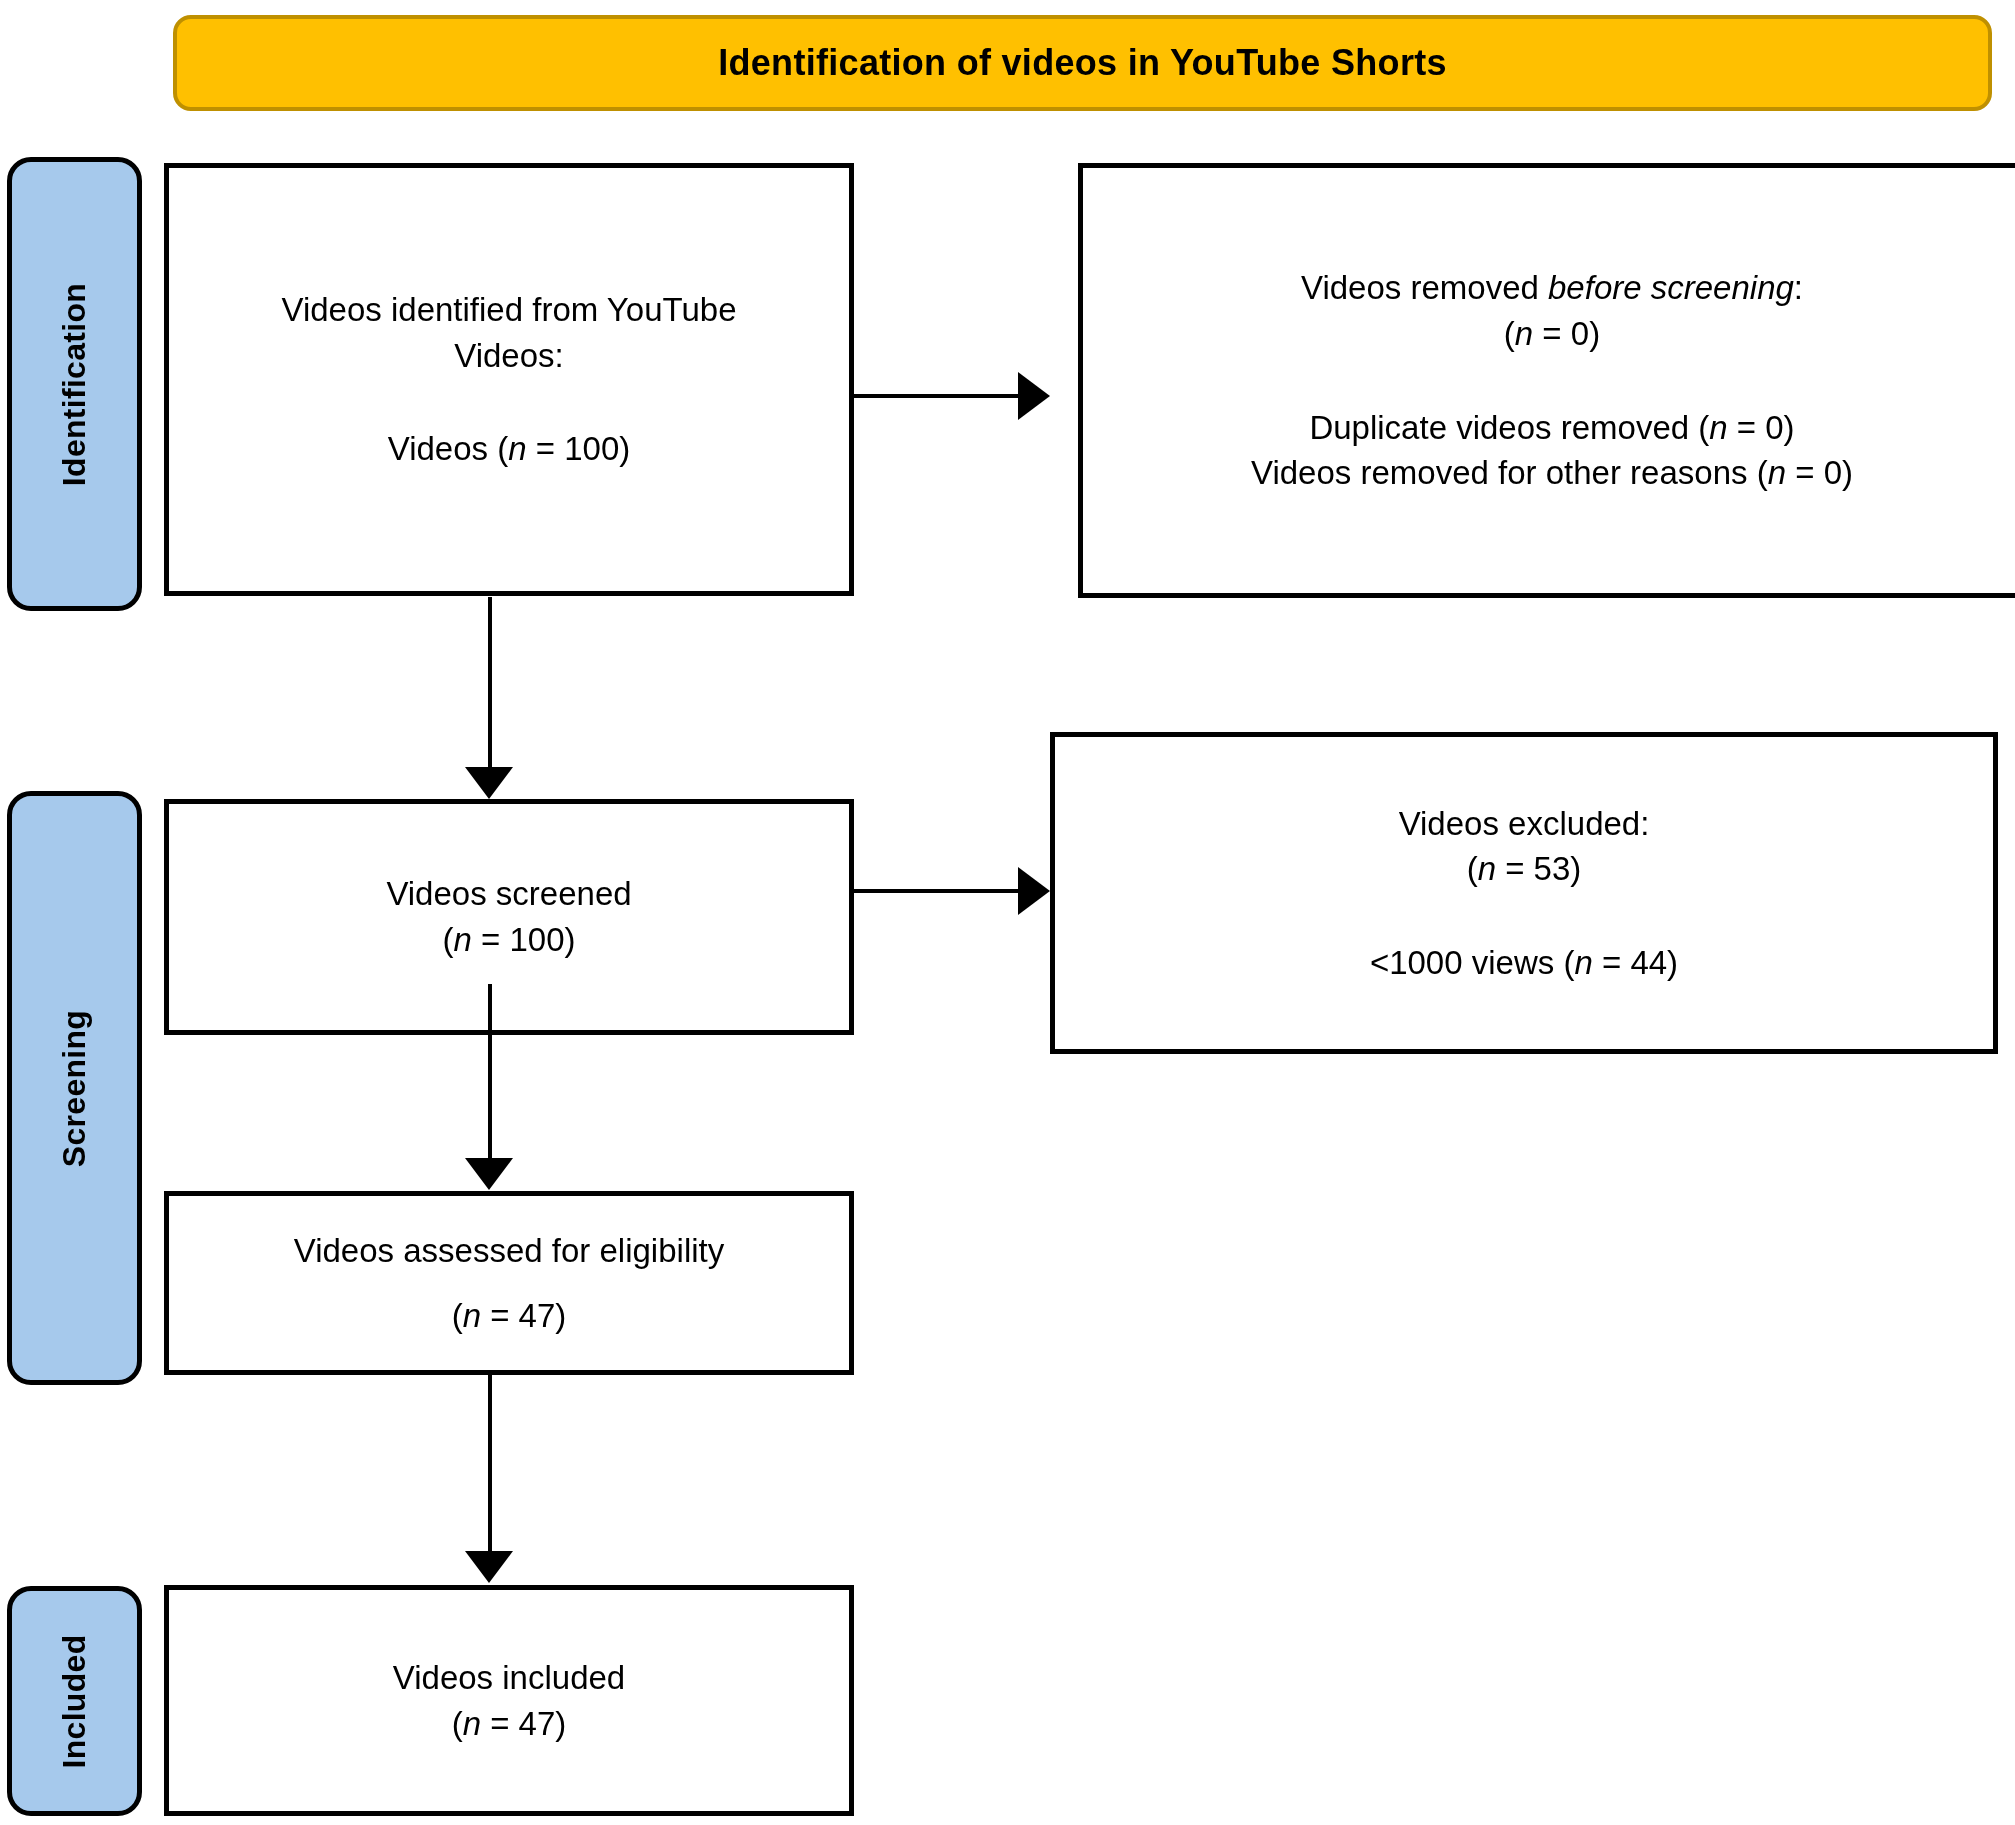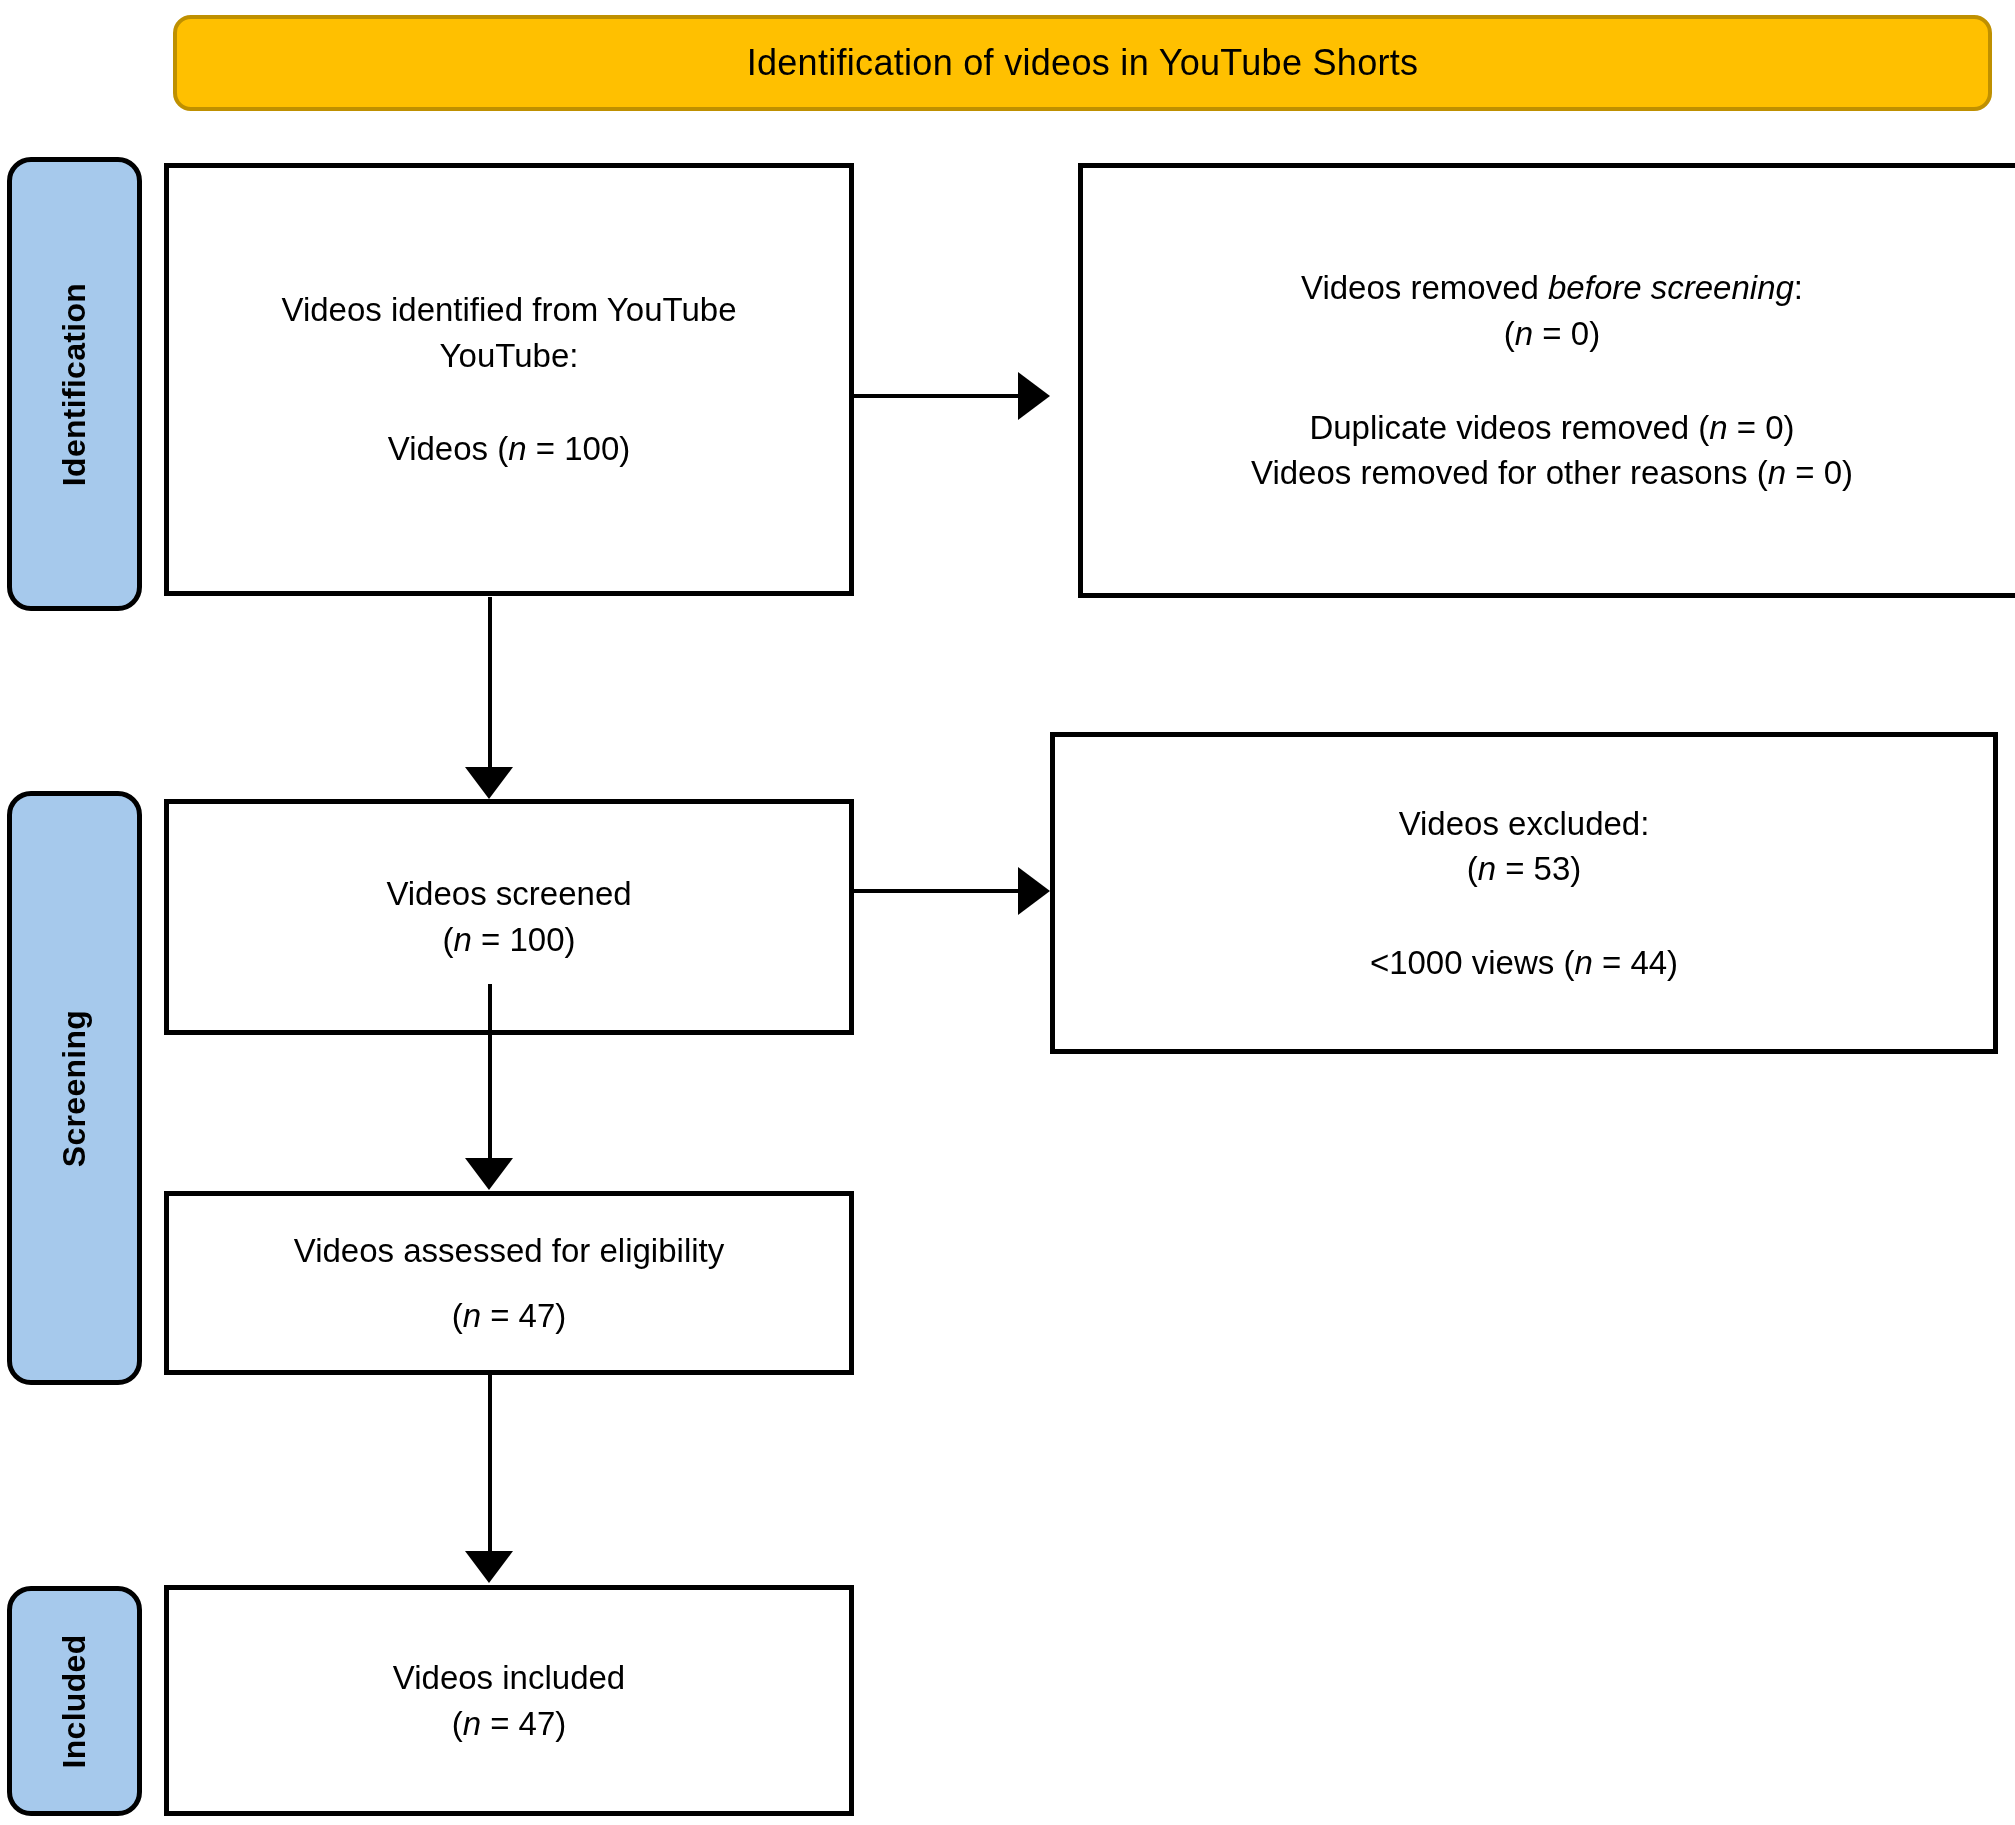--- a/index.html
+++ b/index.html
@@ -29,21 +29,21 @@
     background: #FFC000;
     border: 4.7px solid #BF9000;
     border-radius: 18px;
     box-sizing: border-box;
     display: flex;
     align-items: center;
     justify-content: center;
   }
   .header-banner .title {
     font-size: 36px;
-    font-weight: normal;
+    font-weight: bold;
     color: #000000;
     letter-spacing: 0.3px;
     text-align: center;
   }
 
   
   .stage-bar {
     position: absolute;
     background: #A6C9EC;
     border: 5.8px solid #000000;
@@ -153,21 +153,21 @@
   </div>
   <div class="stage-bar" id="stage-screening">
     <span class="stage-label">Screening</span>
   </div>
   <div class="stage-bar" id="stage-included">
     <span class="stage-label">Included</span>
   </div>
 
   <div class="box" id="box-identified">
     <div class="line">Videos identified from YouTube</div>
-    <div class="line">YouTube:</div>
+    <div class="line">Videos:</div>
     <div class="spacer"></div>
     <div class="line"><span>Videos (</span><em class="ital">n</em><span> = 100)</span></div>
   </div>
 
   <div class="box" id="box-removed">
     <div class="line"><span>Videos removed </span><em class="ital">before screening</em><span>:</span></div>
     <div class="line"><span>(</span><em class="ital">n</em><span> = 0)</span></div>
     <div class="spacer"></div>
     <div class="line"><span>Duplicate videos removed (</span><em class="ital">n</em><span> = 0)</span></div>
     <div class="line"><span>Videos removed for other reasons (</span><em class="ital">n</em><span> = 0)</span></div>

